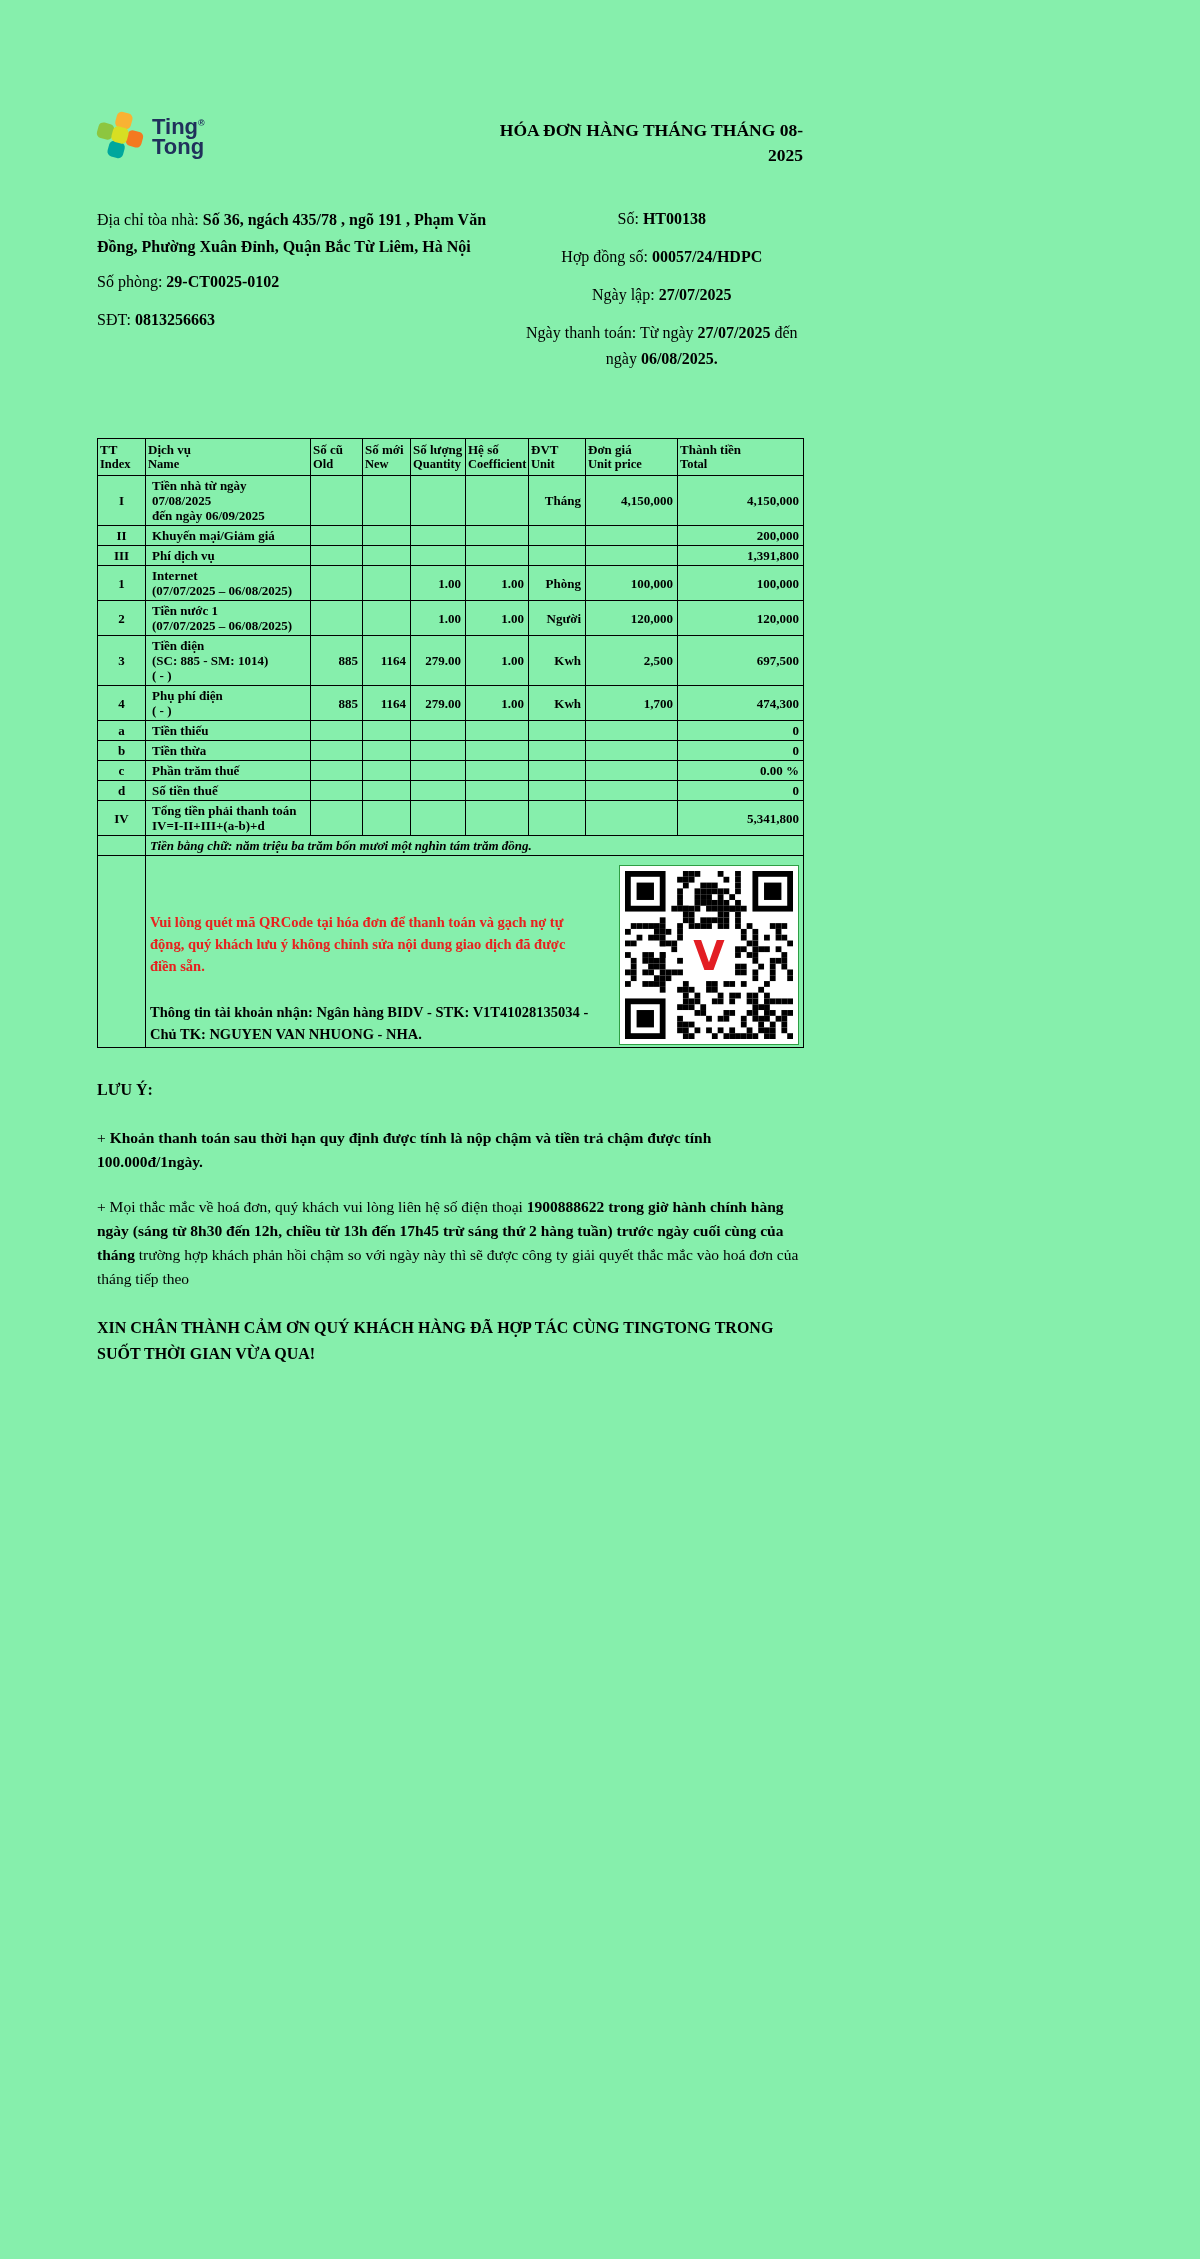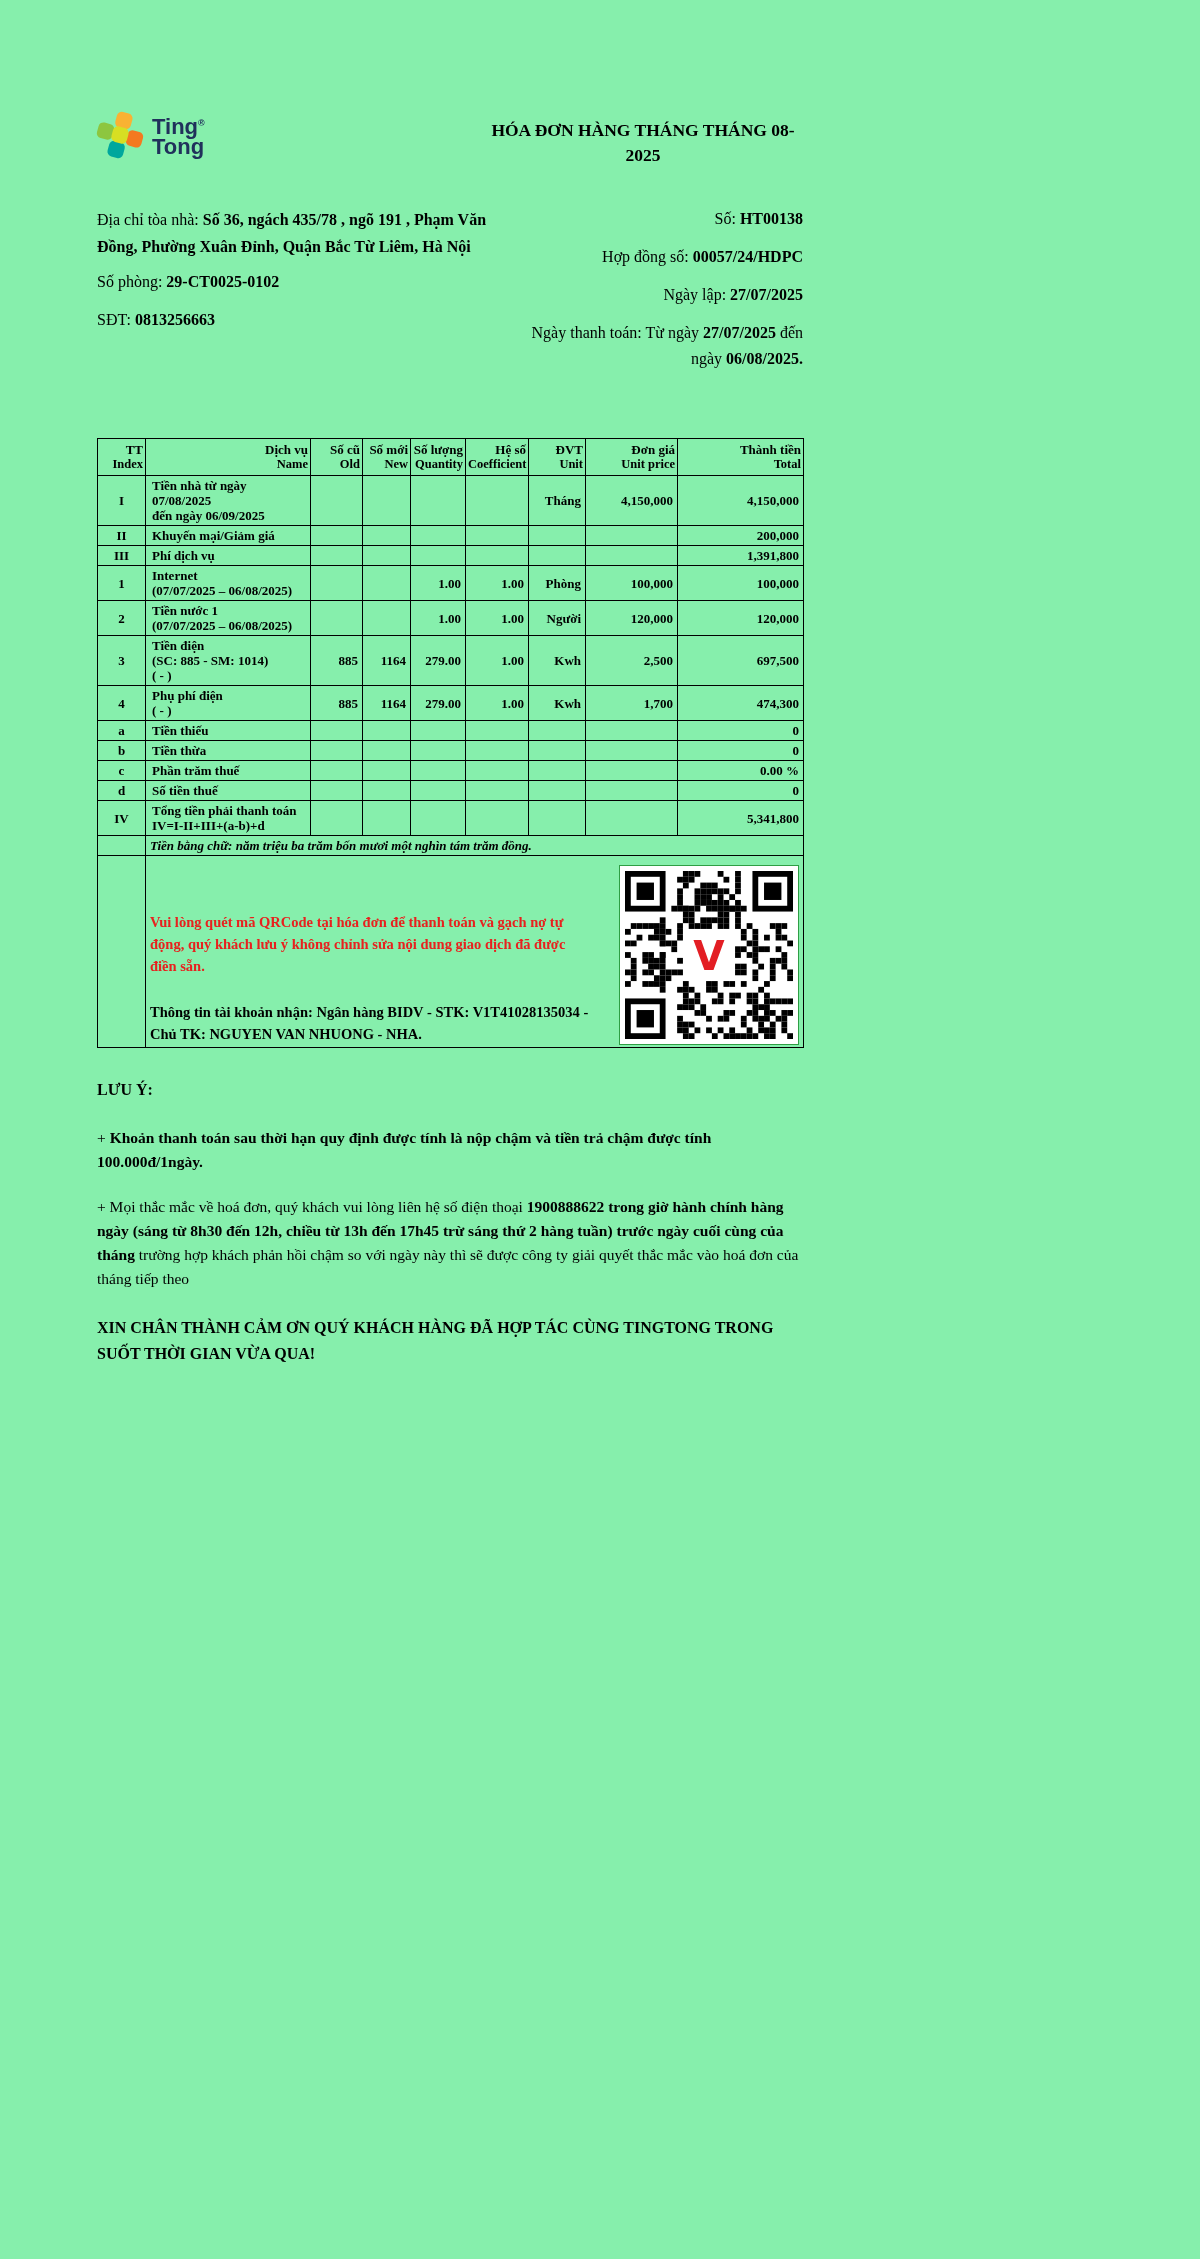--- a/index.html
+++ b/index.html
@@ -15,33 +15,33 @@
   .logo { display:flex; align-items:center; gap:9px; }
   .logo-icon { position:relative; width:46px; height:46px; transform:rotate(15deg); }
   .petal { position:absolute; width:16px; height:16px; border-radius:5px; display:block; }
   .p-top    { left:15px; top:0;    background:#F9B233; }
   .p-right  { left:30px; top:15px; background:#F47920; }
   .p-bottom { left:15px; top:30px; background:#00A79D; }
   .p-left   { left:0;    top:15px; background:#8DC63F; }
   .p-center { left:15px; top:15px; background:#D7DF23; }
   .logo-text { font-weight:bold; font-size:22px; line-height:20px; color:#20315B; font-family:"Liberation Sans", sans-serif; }
   .logo-text .tm { font-size:9px; vertical-align:super; }
-  .title { width:320px; text-align:center; font-weight:bold; font-size:17.5px; line-height:25px; margin-top:6px; }
+  .title { width:320px; text-align:right; font-weight:bold; font-size:17.5px; line-height:25px; margin-top:6px; }
 
   
   .info { display:flex; justify-content:space-between; margin-top:38px; font-size:16px; }
   .info-left { width:450px; }
-  .info-right { width:300px; text-align:right; }
+  .info-right { width:300px; text-align:center; }
   .info-line { margin-bottom:12px; line-height:26px; }
   .info-left .info-line.address { margin-bottom:9px; line-height:27px; }
 
   
   table.inv { border-collapse:collapse; table-layout:fixed; width:706px; margin-top:54px; }
   .inv th, .inv td { border:1px solid #000; font-weight:bold; font-size:13px; padding:2px 4px; }
-  .inv th { text-align:right; line-height:15px; padding:3px 2px;font-family:Liberation Serif, serif; }
+  .inv th { text-align:left; line-height:15px; padding:3px 2px;font-family:Liberation Serif, serif; }
   .th-en { font-size:12.5px; }
   .inv td { line-height:15px; vertical-align:middle; }
   td.col0 { text-align:center; }
   td.col1 { text-align:left; padding-left:6px; }
   td.col2, td.col3, td.col4, td.col5, td.col6 { text-align:right; }
   td.col7, td.col8 { text-align:right; }
 
   .words-cell { font-weight:normal; font-style:italic; font-size:13.5px; padding:3px 6px; }
   .words-cell b { font-weight:bold; }
 

